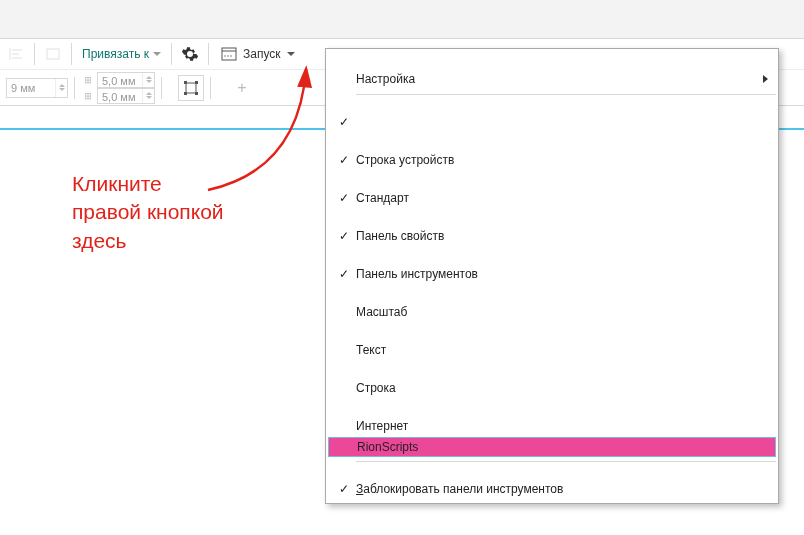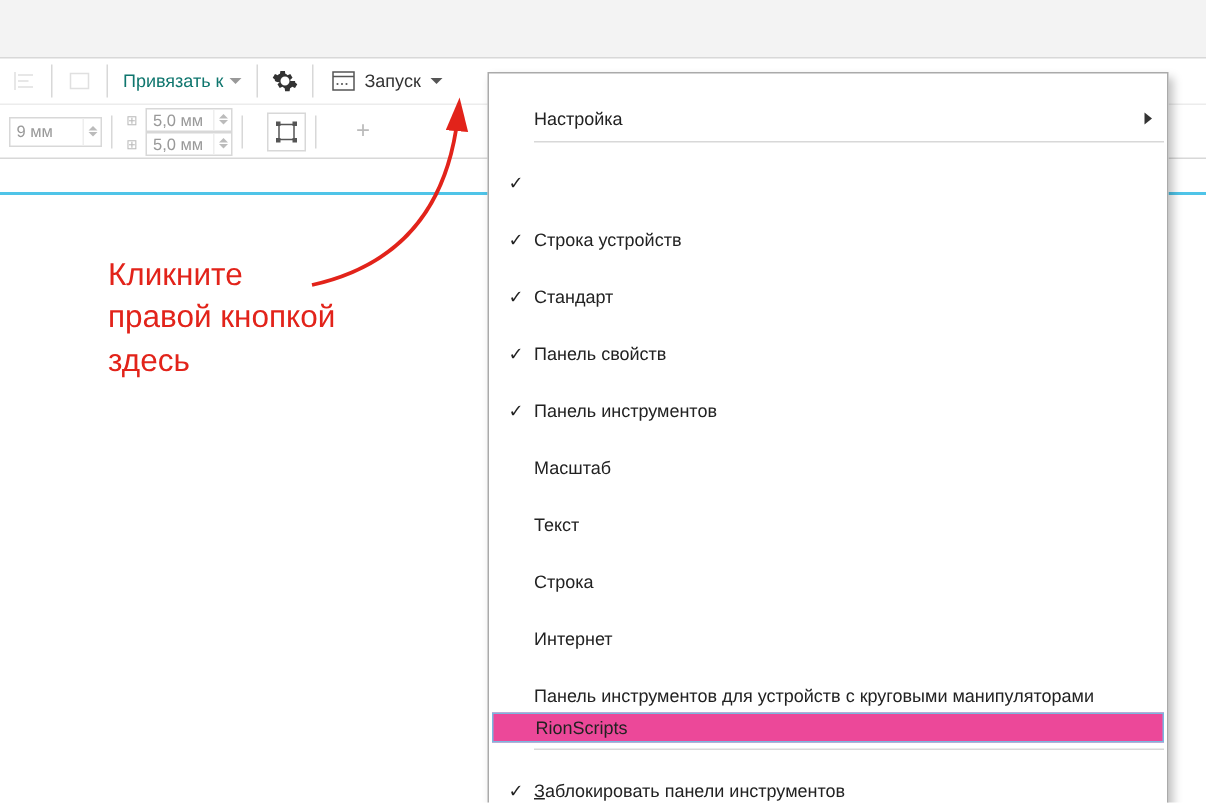--- a/index.html
+++ b/index.html
@@ -377,24 +377,20 @@
         <span class="text">Текст</span>
       </div>
       <div class="menu-item">
         <span class="check"></span>
         <span class="text">Строка</span>
       </div>
       <div class="menu-item">
         <span class="check"></span>
         <span class="text">Интернет</span>
       </div>
-      <div class="menu-item">
-        <span class="check"></span>
-        <span class="text">Панель инструментов для устройств с круговыми манипуляторами</span>
-      </div>
     </div>
 
   <div class="menu-item highlighted">
     <span class="check"></span>
     <span class="text">RionScripts</span>
   </div>
 
   <div class="menu-sep"></div>
   <div class="menu-item">
     <span class="check">✓</span>

